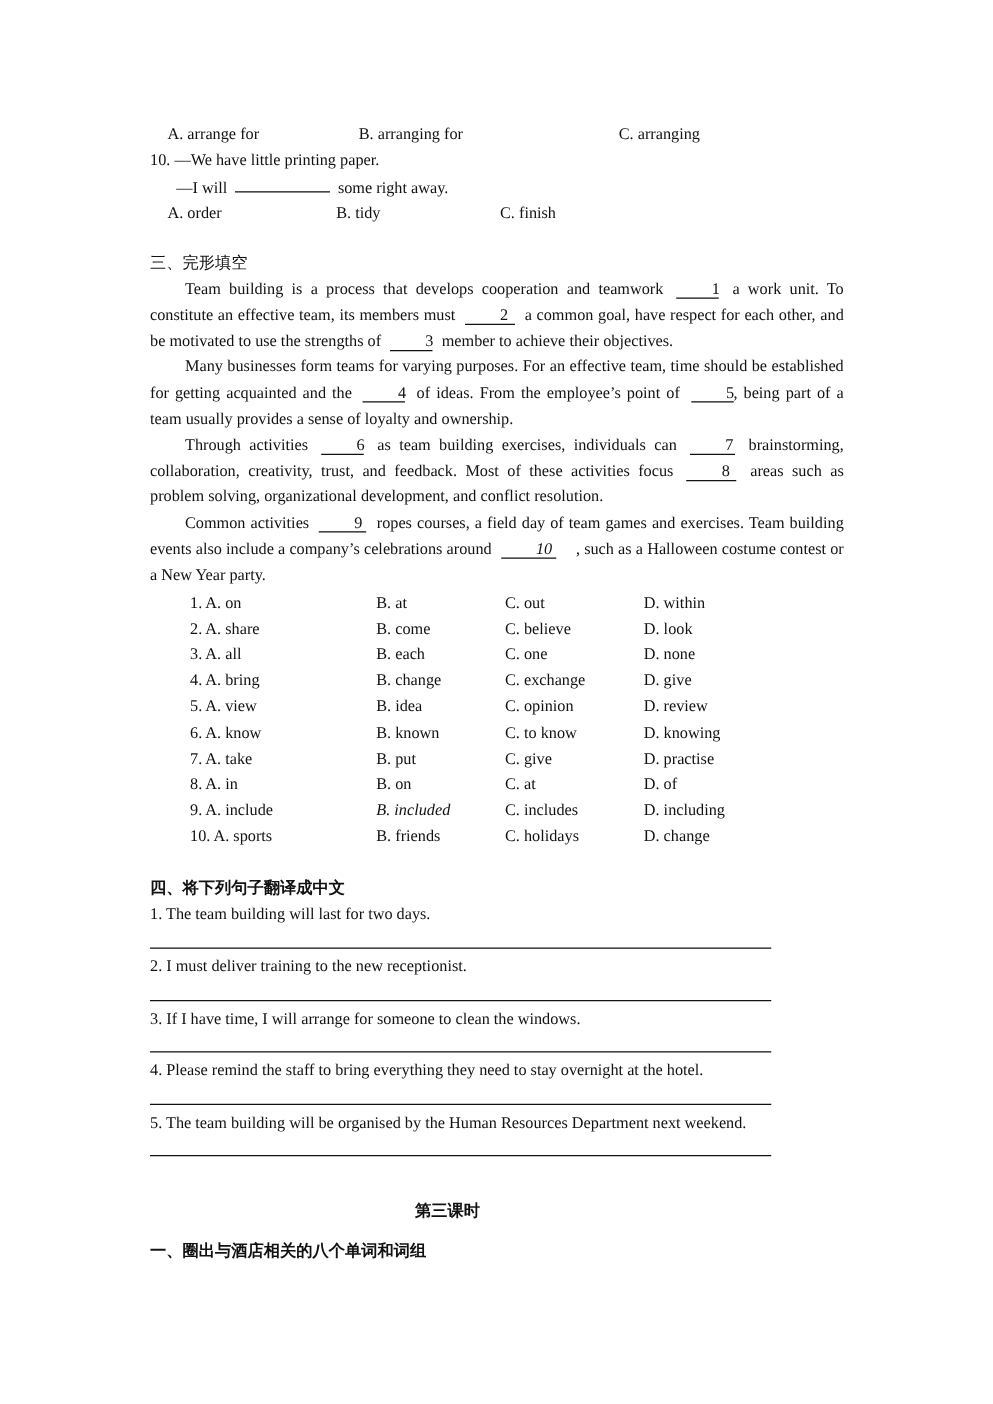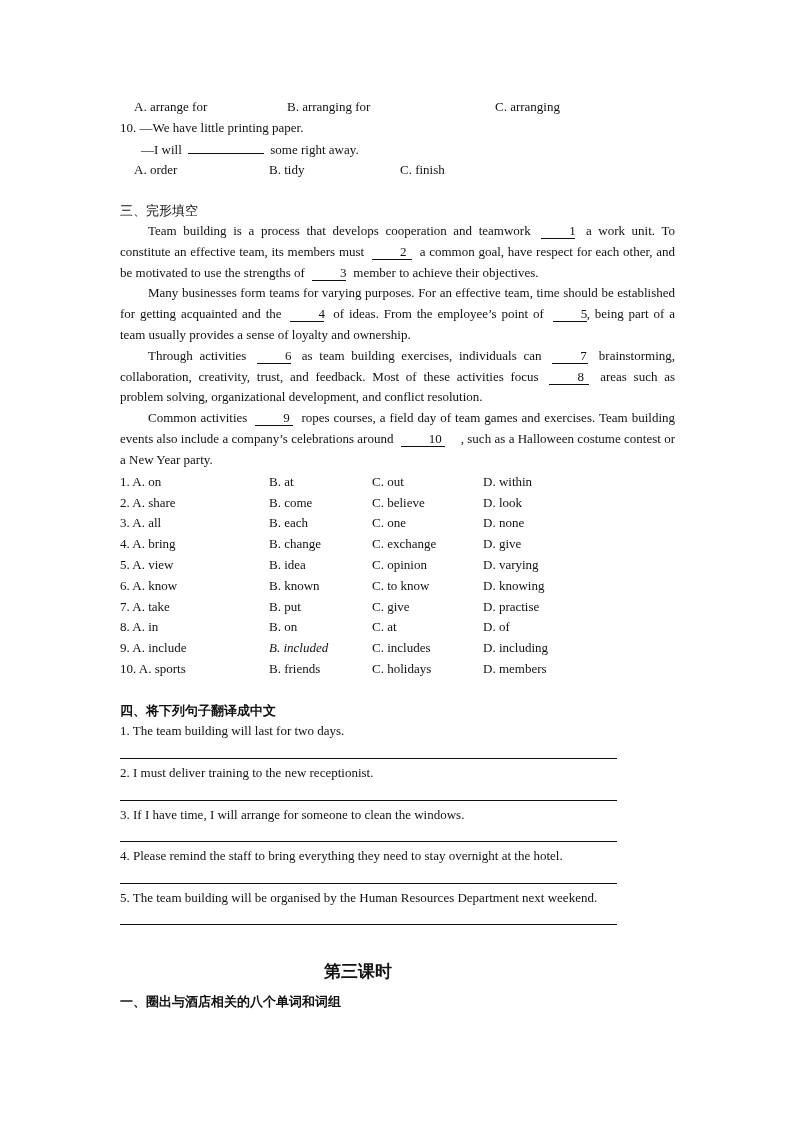--- a/index.html
+++ b/index.html
@@ -4,24 +4,24 @@
   <style>
     html, body { margin: 0; padding: 0; background: #ffffff; }
     body { width: 794px; height: 1123px; position: relative; overflow: hidden;
       font-family: "Liberation Serif", "DejaVu Serif", serif; color: #111; font-size: 13px; }
     .abs { position: absolute; white-space: nowrap; line-height: 16px; }
     .bold { font-weight: bold; font-family: "DejaVu Sans", sans-serif; font-size: 13px; }
     .para { position: absolute; left: 120px; width: 555px; line-height: 20.8px; text-align: justify; text-align-last: left; }
     .para p { margin: 0; text-indent: 28px; }
     .blank { display: inline-block; border-bottom: 1px solid #111; text-align: center; line-height: 14px; margin: 0 4px; }
     .opt-row { position: absolute; left: 120px; height: 20.8px; width: 560px; }
-    .opt-row span { position: absolute; top: 0; white-space: nowrap; line-height: 16px; }
+    .opt-row span { position: absolute; top: 0; white-space: nowrap; line-height: 16px; margin-left: 32px; }
     .ans-line { position: absolute; left: 120px; width: 497px; border-top: 1px solid #111; height: 0; }
     .lesson-title { position: absolute; left: 0; width: 716px; text-align: center; top: 960px;
-      font-family: "DejaVu Sans", sans-serif; font-weight: bold; font-size: 17px; }
+      font-family: "DejaVu Sans", sans-serif; font-weight: bold; font-size: 13px; }
   </style>
 </head>
 <body>
 
 <div>
   <span class="abs" style="left:134px;top:99px;">A. arrange for</span>
   <span class="abs" style="left:287px;top:99px;">B. arranging for</span>
   <span class="abs" style="left:495px;top:99px;">C. arranging</span>
 </div>
 
@@ -61,21 +61,21 @@
     <span>as team building exercises, individuals can</span>
     <span class="blank" style="width:36px;">7</span>
     <span>brainstorming, collaboration, creativity, trust, and feedback. Most of these activities focus</span>
     <span class="blank" style="width:40px;">8</span>
     <span>areas such as problem solving, organizational development, and conflict resolution.</span>
   </p>
   <p>
     <span>Common activities</span>
     <span class="blank" style="width:38px;">9</span>
     <span>ropes courses, a field day of team games and exercises. Team building events also include a company’s celebrations around</span>
-    <span class="blank" style="width:44px;margin-right:16px;">10</span><span>, such as a Halloween costume contest or a New Year party.</span>
+    <span class="blank" style="width:44px;margin-right:16px;font-style:italic;">10</span><span>, such as a Halloween costume contest or a New Year party.</span>
   </p>
 </div>
 
 <div>
   <div class="opt-row" style="top:474px;">
     <span style="left:0;">1. A. on</span>
     <span style="left:149px;">B. at</span>
     <span style="left:252px;">C. out</span>
     <span style="left:363px;">D. within</span>
   </div>
@@ -94,21 +94,21 @@
   <div class="opt-row" style="top:536px;">
     <span style="left:0;">4. A. bring</span>
     <span style="left:149px;">B. change</span>
     <span style="left:252px;">C. exchange</span>
     <span style="left:363px;">D. give</span>
   </div>
   <div class="opt-row" style="top:557px;">
     <span style="left:0;">5. A. view</span>
     <span style="left:149px;">B. idea</span>
     <span style="left:252px;">C. opinion</span>
-    <span style="left:363px;">D. varying</span>
+    <span style="left:363px;">D. review</span>
   </div>
   <div class="opt-row" style="top:578px;text-align:center;">
     <span style="left:0;">6. A. know</span>
     <span style="left:149px;">B. known</span>
     <span style="left:252px;">C. to know</span>
     <span style="left:363px;">D. knowing</span>
   </div>
   <div class="opt-row" style="top:599px;">
     <span style="left:0;">7. A. take</span>
     <span style="left:149px;">B. put</span>
@@ -124,21 +124,21 @@
   <div class="opt-row" style="top:640px;">
     <span style="left:0;">9. A. include</span>
     <span style="left:149px;font-style:italic;">B. included</span>
     <span style="left:252px;">C. includes</span>
     <span style="left:363px;">D. including</span>
   </div>
   <div class="opt-row" style="top:661px;">
     <span style="left:0;">10. A. sports</span>
     <span style="left:149px;">B. friends</span>
     <span style="left:252px;">C. holidays</span>
-    <span style="left:363px;">D. members</span>
+    <span style="left:363px;">D. change</span>
   </div>
 </div>
 
 <span class="abs bold" style="left:120px;top:703px;">四、将下列句子翻译成中文</span>
 
 <div>
   <span class="abs" style="left:120px;top:723px;">1. The team building will last for two days.</span>
   <div class="ans-line" style="top:758px;"></div>
 
   <span class="abs" style="left:120px;top:765px;">2. I must deliver training to the new receptionist.</span>

